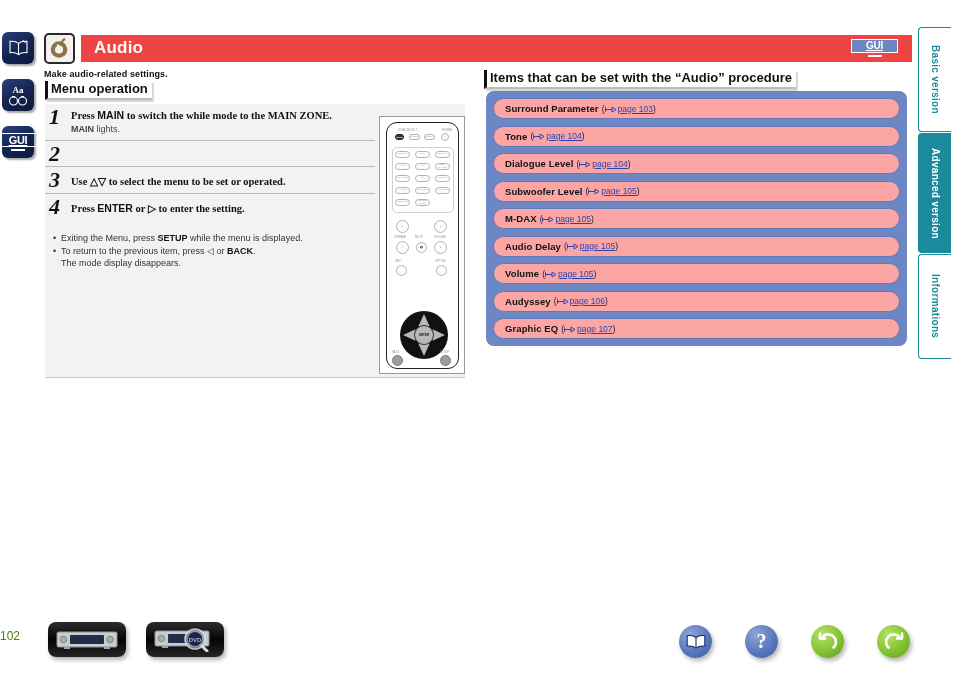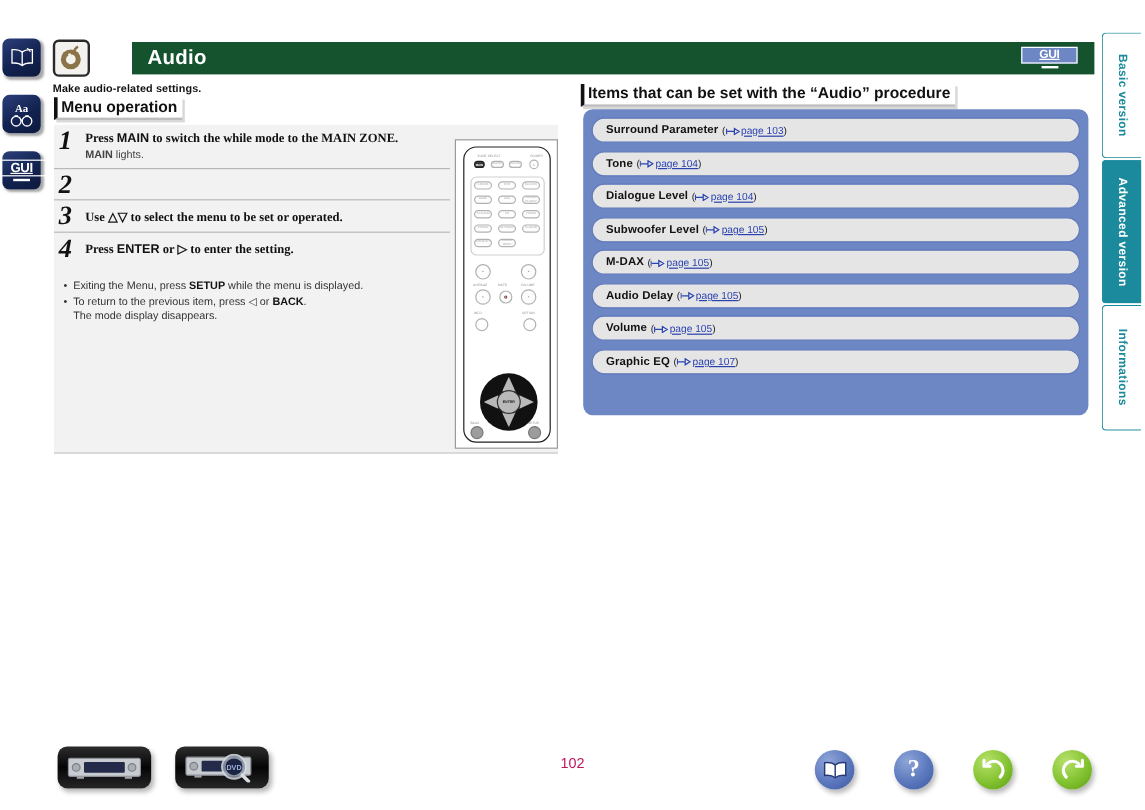--- a/index.html
+++ b/index.html
@@ -64,24 +64,24 @@
     left: 0; top: 0;
     width: 31px; height: 31px;
     border: 2px solid #2a2a2a;
     border-radius: 5px;
     background: #f4f2ee;
     box-sizing: border-box;
     display: flex; align-items: center; justify-content: center;
   }
   .hdr-bar {
     position: absolute;
-    left: 66px; top: 2px;
+    left: 37px; top: 2px;
     right: 0;
     height: 27px;
-    background: #14532d;
+    background: #ef4444;
   }
   .hdr-title {
     position: absolute;
     left: 13px;
     top: 3px;
     font: bold 17px "Liberation Sans", sans-serif;
     color: #ffffff;
     letter-spacing: 0.2px;
   }
   .hdr-gui {
@@ -283,21 +283,21 @@
     top: 91px;
     width: 421px;
     height: 255px;
     background: #6d86c4;
     border-radius: 8px;
     box-sizing: border-box;
     padding: 7px 7px;
   }
   .item-pill {
     height: 21px;
-    background: #e5e5e5;
+    background: #fca5a5;
     border: 1px solid #5f79bb;
     border-radius: 11px;
     box-sizing: border-box;
     margin-bottom: 6.5px;
     display: flex;
     align-items: center;
     padding-left: 11px;
     cursor: pointer;
   }
   .item-pill:last-child { margin-bottom: 0; }
@@ -368,23 +368,23 @@
     position: relative;
     display: flex;
     align-items: center;
     justify-content: center;
     cursor: pointer;
   }
   .page-no {
     position: absolute;
     left: 0; right: 0;
     top: 629px;
-    text-align: center;
+    text-align: left;
     font: 12px "Liberation Sans", sans-serif;
-    color: #be185d;
+    color: #4d7c0f;
   }
   .footer-right {
     position: absolute;
     right: 44px;
     top: 625px;
     display: flex;
     gap: 33px;
   }
   .circ-btn {
     width: 33px;
@@ -609,20 +609,27 @@
   </div>
 
   <div class="item-pill">
     <span class="item-label">Volume</span>
     <span class="item-ref">(<svg class="ref-icon" width="13" height="7" viewBox="0 0 13 7">
           <path d="M1 3.5h6M7 1l4 2.5L7 6z" fill="none" stroke="#2b43b0" stroke-width="1"></path>
           <path d="M0.5 1.2v4.6" stroke="#2b43b0" stroke-width="1"></path>
         </svg><span class="lnk">page 105</span>)</span>
   </div>
 
+  <div class="item-pill">
+    <span class="item-label">Audyssey</span>
+    <span class="item-ref">(<svg class="ref-icon" width="13" height="7" viewBox="0 0 13 7">
+          <path d="M1 3.5h6M7 1l4 2.5L7 6z" fill="none" stroke="#2b43b0" stroke-width="1"></path>
+          <path d="M0.5 1.2v4.6" stroke="#2b43b0" stroke-width="1"></path>
+        </svg><span class="lnk">page 106</span>)</span>
+  </div>
 
   <div class="item-pill">
     <span class="item-label">Graphic EQ</span>
     <span class="item-ref">(<svg class="ref-icon" width="13" height="7" viewBox="0 0 13 7">
           <path d="M1 3.5h6M7 1l4 2.5L7 6z" fill="none" stroke="#2b43b0" stroke-width="1"></path>
           <path d="M0.5 1.2v4.6" stroke="#2b43b0" stroke-width="1"></path>
         </svg><span class="lnk">page 107</span>)</span>
   </div>
 </div>
 

